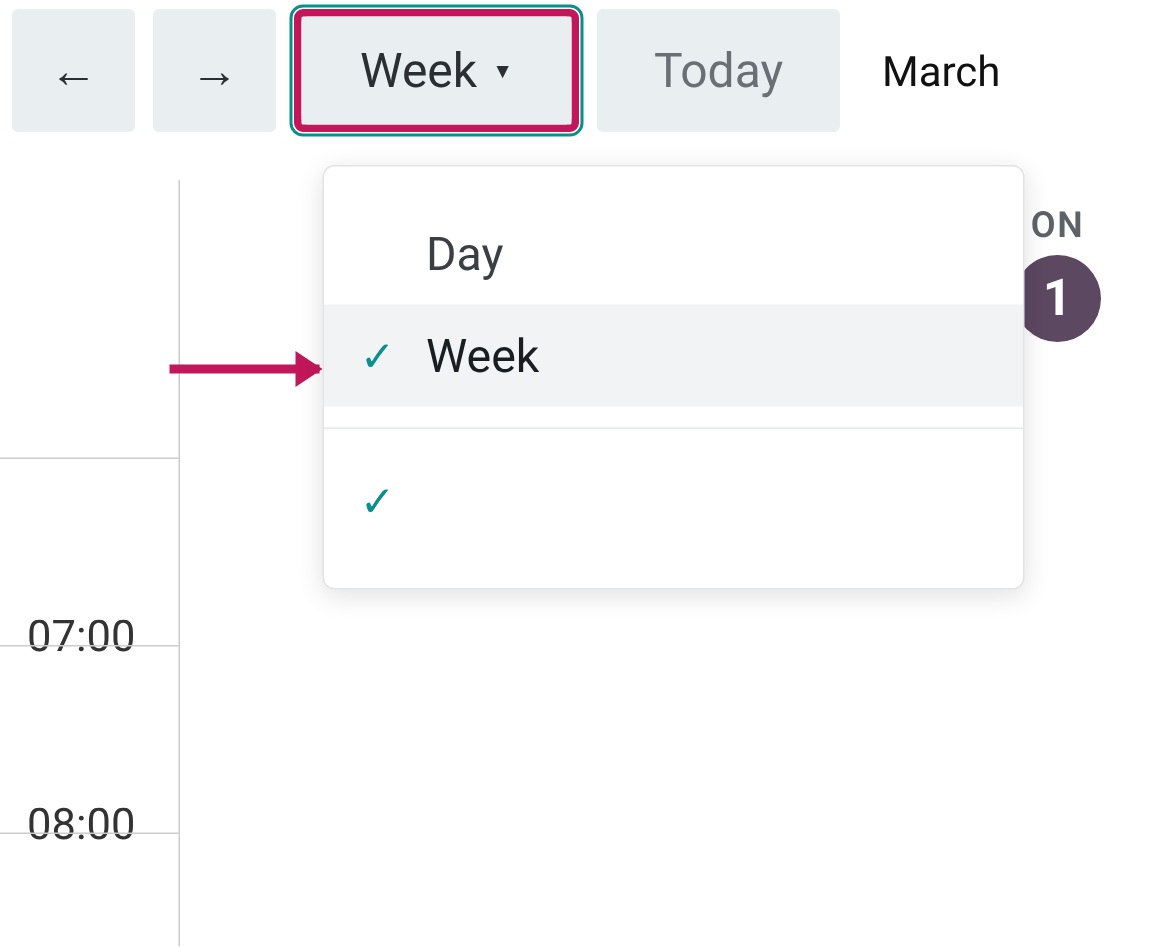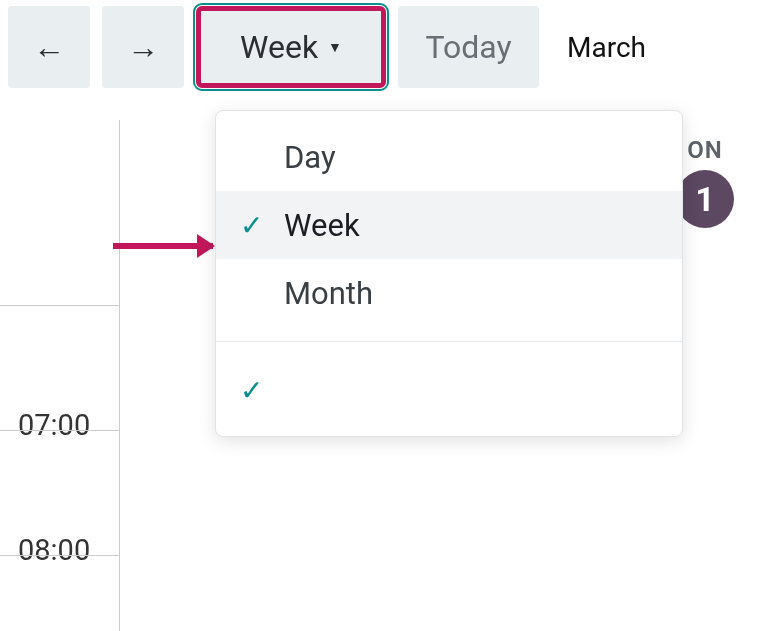--- a/index.html
+++ b/index.html
@@ -4,29 +4,29 @@
 <style>
   * { box-sizing: border-box; margin: 0; padding: 0; font-family: -apple-system, BlinkMacSystemFont, "Segoe UI", Roboto, sans-serif; }
   body { width: 768px; height: 631px; background: #fff; position: relative; overflow: hidden; }
 
   .toolbar { display: flex; align-items: flex-start; gap: 12px; padding: 6px 0 0 8px; }
   .btn { background: #e9eef0; border: none; border-radius: 4px; height: 82px; display: flex; align-items: center; justify-content: center; font-size: 32px; color: #2b2f33; cursor: pointer; }
   .arrow-btn { width: 82px; }
   .view-btn-wrap { border: 5px solid #c2185b; border-radius: 6px; outline: 2px solid #0b8e8e; outline-offset: 1px; }
   .view-btn { width: 180px; height: 72px; font-size: 32px; display:flex; align-items:center; justify-content:center; gap:10px;}
   .caret { font-size: 14px; }
-  .today-btn { width: 141px; color: #6a6f75; }
+  .today-btn { width: 162px; color: #6a6f75; }
   .month-lbl { font-size: 28px; color: #111; padding-left: 16px; align-self: center; }
 
   .grid { position: absolute; top: 120px; left: 0; right: 0; bottom: 0; }
   .time-col { position: absolute; left: 0; top: 0; bottom: 0; width: 120px; border-right: 1px solid #ccc; }
   .time-slot { position: absolute; left: 0; width: 100%; border-top: 1px solid #ccc; }
   .time-lbl { position: absolute; left: 18px; font-size: 29px; color: #333; transform: translateY(-50%); }
 
-  .dropdown { position: absolute; top: 110px; left: 215px; width: 468px; background: #fff; border: 1px solid #e1e4e6; border-radius: 8px; box-shadow: 0 4px 18px rgba(0,0,0,0.12); padding: 12px 0; z-index: 10; }
+  .dropdown { position: absolute; top: 110px; left: 215px; width: 468px; background: #fff; border: 1px solid #e1e4e6; border-radius: 8px; box-shadow: 0 4px 18px rgba(0,0,0,0.12); padding: 24px 0; z-index: 10; }
   .dd-item { display: flex; align-items: center; height: 68px; font-size: 31px; color: #3a3f44; padding: 0 24px; cursor: pointer; }
   .dd-item.sel { background: #f2f3f4; color: #1a1e22; }
   .dd-check { width: 44px; font-size: 28px; color: #0b8e8e; }
   .dd-spacer { width: 44px; }
   .dd-divider { height: 1px; background: #e5e7e9; margin: 14px 0; }
 
   .day-header { position: absolute; top: 16px; right: 24px; text-align: center; width: 78px; }
   .dow { font-size: 24px; font-weight: 600; color: #5c6268; letter-spacing: 1px; }
   .date-badge { width: 58px; height: 58px; border-radius: 50%; background: #5c4861; color: #fff; display: flex; align-items: center; justify-content: center; font-size: 34px; font-weight: 700; margin: 6px auto 0; }
 
@@ -69,23 +69,19 @@
 
 <div class="dropdown">
   <div class="dd-item">
     <span class="dd-spacer"></span>
     <span>Day</span>
   </div>
   <div class="dd-item sel">
     <span class="dd-check">✓</span>
     <span>Week</span>
   </div>
-  <div class="dd-item">
-    <span class="dd-spacer"></span>
-    <span>Month</span>
-  </div>
   <div class="dd-divider"></div>
   <div class="dd-item">
     <span class="dd-check">✓</span>
   </div>
 </div>
 
 <div class="anno-arrow"></div>
 
 </body></html>

